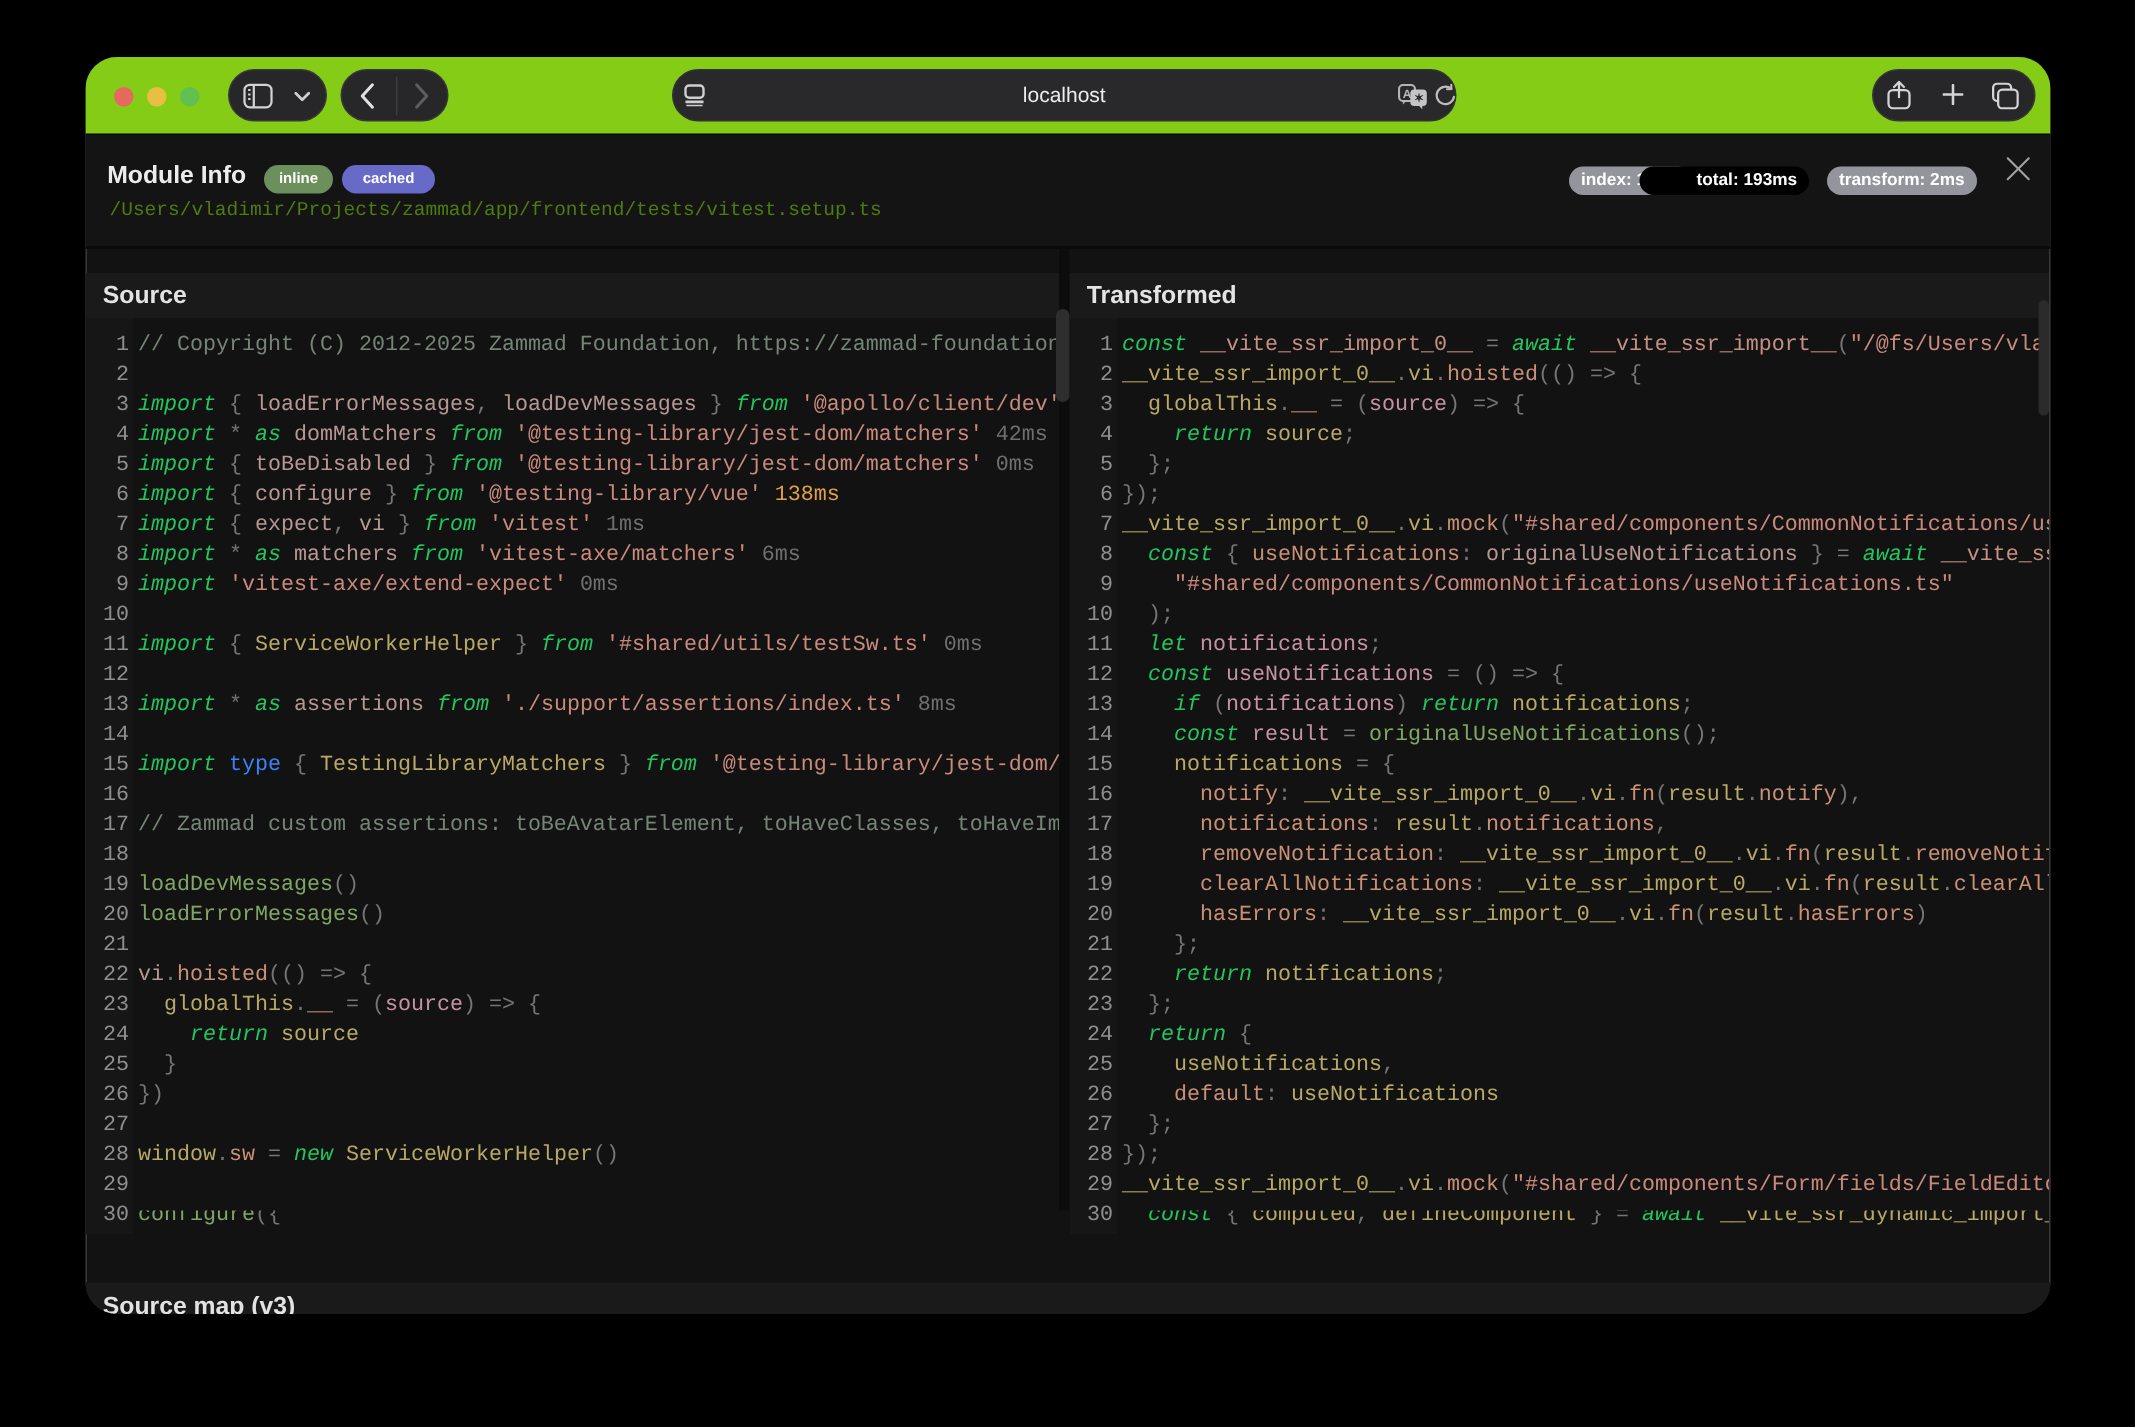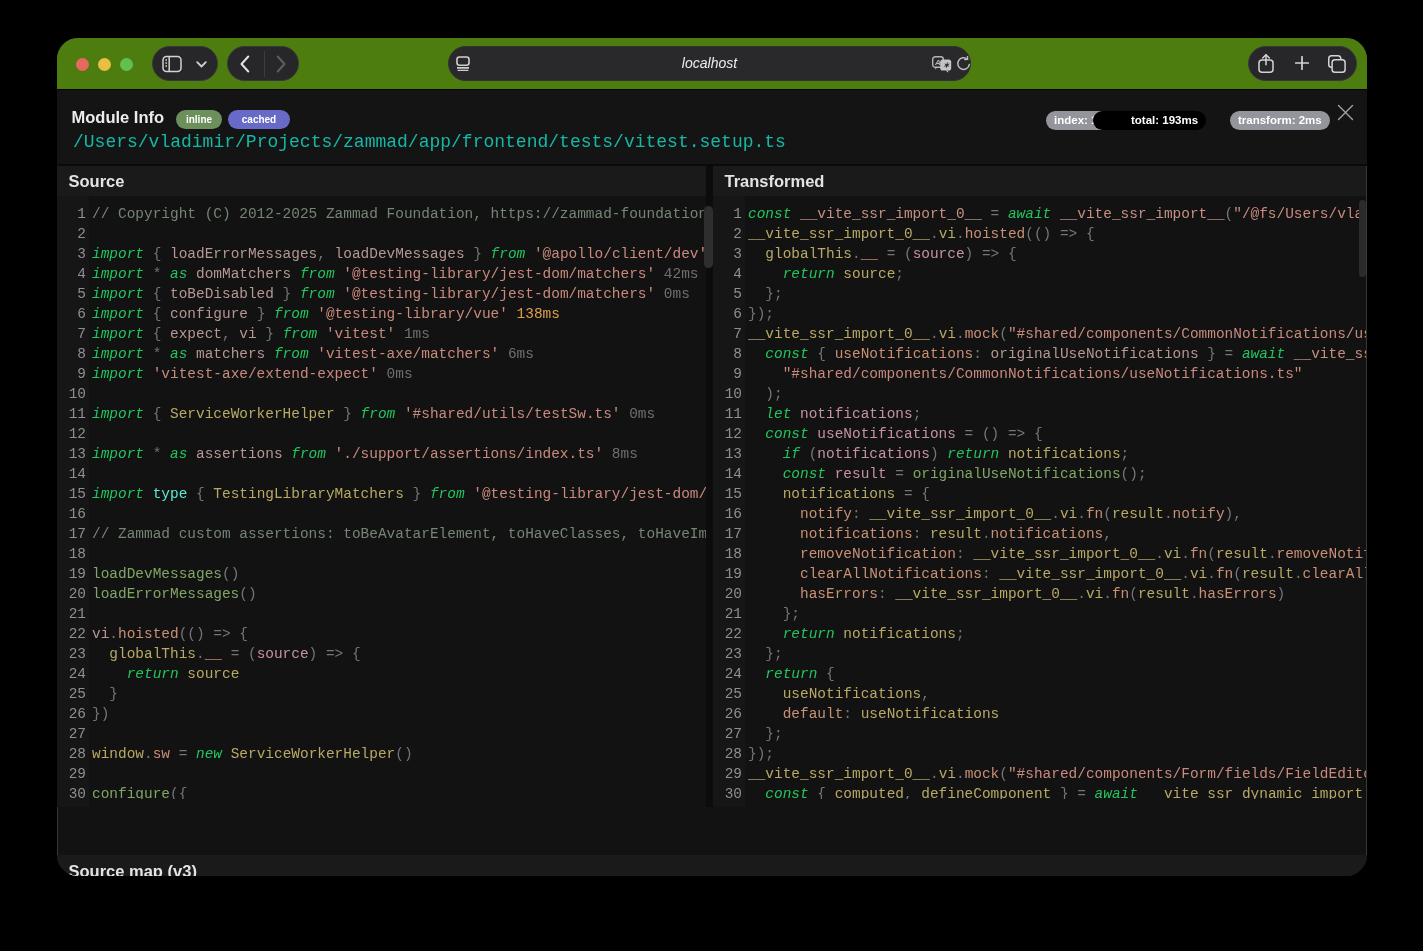--- a/index.html
+++ b/index.html
@@ -1,61 +1,61 @@
 <!DOCTYPE html>
 <html><head>
 <meta charset="utf-8">
 <style>
   * { margin:0; padding:0; box-sizing:border-box; }
   html,body { width:1423px; height:951px; background:#000; overflow:hidden; }
   body { font-family:"Liberation Sans", sans-serif; }
   .win { position:absolute; left:57px; top:38px; width:1310px; height:838px;
          background:#121212; border-radius:21px; outline:1px solid #383838; outline-offset:-1px; overflow:hidden; }
   
-  .toolbar { position:absolute; left:0; top:0; width:100%; height:52px; background:#4d7c0f;
-             border-bottom:1px solid #050505;font-style:italic; }
+  .toolbar { position:absolute; left:0; top:0; width:100%; height:52px; background:#84cc16;
+             border-bottom:1px solid #050505; }
   .dot { position:absolute; top:19.5px; width:13px; height:13px; border-radius:50%; }
   .pill { position:absolute; top:8px; height:35px; background:#27272a; border:1px solid #38383a;
           border-radius:17.5px; }
   .addr { position:absolute; left:391px; top:8px; width:523px; height:35px; background:#29292b;
           border:1px solid #323234; border-radius:17.5px; }
   .addr .url { position:absolute; left:0; right:0; top:0; bottom:0; line-height:33px; text-align:center;
                color:#ececec; font-size:14px; }
   svg.ic { position:absolute; }
   
   .modhead { position:absolute; left:0; top:52px; width:100%; height:76px; background:#141414;
              border-bottom:2px solid #0a0a0a; }
   .mtitle { position:absolute; left:14.5px; top:18px; font-size:16.5px; font-weight:700; color:#ececec; }
   .badge { position:absolute; top:20px; height:19px; line-height:19px; border-radius:9.5px;
            color:#fff; font-size:10px; font-weight:700; text-align:center; }
   .mpath { position:absolute; left:16px; top:42px; font-family:"Liberation Mono",monospace;
-           font-size:18px; color:#14b8a6; }
+           font-size:13px; color:#4d7c0f; }
   .tpill { position:absolute; top:20.5px; height:19px; line-height:19px; border-radius:9.5px;
            color:#fff; font-size:11.5px; font-weight:700; padding:0 8px; }
   
   .cols { position:absolute; left:0; top:128px; width:100%; height:641px; }
-  .panel { position:absolute; top:0; height:641px; overflow:hidden; }
+  .panel { position:absolute; top:16px; height:641px; overflow:hidden; }
   .panel.left { left:0; width:649px; }
   .pdivide { position:absolute; left:649px; top:0; width:7px; height:641px; background:#0c0c0c; }
   .panel.right { left:656px; width:653px; }
   .phead { height:30px; background:#1a1a1a; color:#e3e3e3; font-size:16.5px; font-weight:700;
            line-height:30px; padding-left:11.5px; }
   .gutterbg { position:absolute; left:0; top:30px; bottom:0; width:32px; background:#161616; }
   .code { position:relative; font-family:"Liberation Mono",monospace; font-size:14.45px; line-height:20px;
           white-space:pre; padding:8px 0 0 0; }
   .row { height:20px; }
   .ln { display:inline-block; width:29px; text-align:right; color:#8f8f8f; margin-right:6px; }
   .k  { color:#22c55e;font-style:italic; }
   .s  { color:#c98a7d; }
   .p  { color:#757575; }
   .f  { color:#80a665; }
   .v  { color:#b8a965; }
   .m  { color:#c99076; }
   .pk { color:#c692a2; }
-  .kt { color:#5eead4; }
+  .kt { color:#3b82f6; }
   .im { color:#b69793; }
   .vr { color:#c59082; }
   .c  { color:#758575; }
   .t  { color:#6f6f6f; }
   .to { color:#e0a04a; }
   
   .smap { position:absolute; left:0; top:769px; width:100%; height:69px; background:#121212;margin-top:48px; }
   .smaphead { height:33px; background:#1a1a1a; color:#e3e3e3; font-size:16.5px; font-weight:700;
               line-height:33px; padding-left:11.5px; }
   .smaprow { position:relative; font-family:"Liberation Mono",monospace; font-size:14.45px; color:#8f8f8f;
@@ -137,21 +137,21 @@
     </svg>
   </div>
 
   <div class="modhead">
     <div class="mtitle">Module Info</div>
     <div class="badge" style="left:119px; width:46px; background:#6b905c;">inline</div>
     <div class="badge" style="left:171px; width:62px; background:#676bc7;">cached</div>
     <div class="mpath">/Users/vladimir/Projects/zammad/app/frontend/tests/vitest.setup.ts</div>
     <div class="tpill" style="left:989px; background:#94949d;">index: 12ms</div>
     <div class="tpill" style="left:1036px; background:#000000;padding-left:38px;">total: 193ms</div>
-    <div class="tpill" style="left:1161px; background:#94949d;margin-left:12px;">transform: 2ms</div>
+    <div class="tpill" style="left:1161px; background:#94949d;">transform: 2ms</div>
     <svg class="ic" style="left:1280px; top:14px;" width="17" height="17" viewBox="0 0 17 17" stroke="#a2a2a2" stroke-width="1.4" stroke-linecap="round">
       <line x1="1.5" y1="1.5" x2="15.5" y2="15.5"></line>
       <line x1="15.5" y1="1.5" x2="1.5" y2="15.5"></line>
     </svg>
   </div>
 
   <div class="cols">
     <div class="panel left">
       <div class="gutterbg"></div>
         <div class="phead">Source</div>

